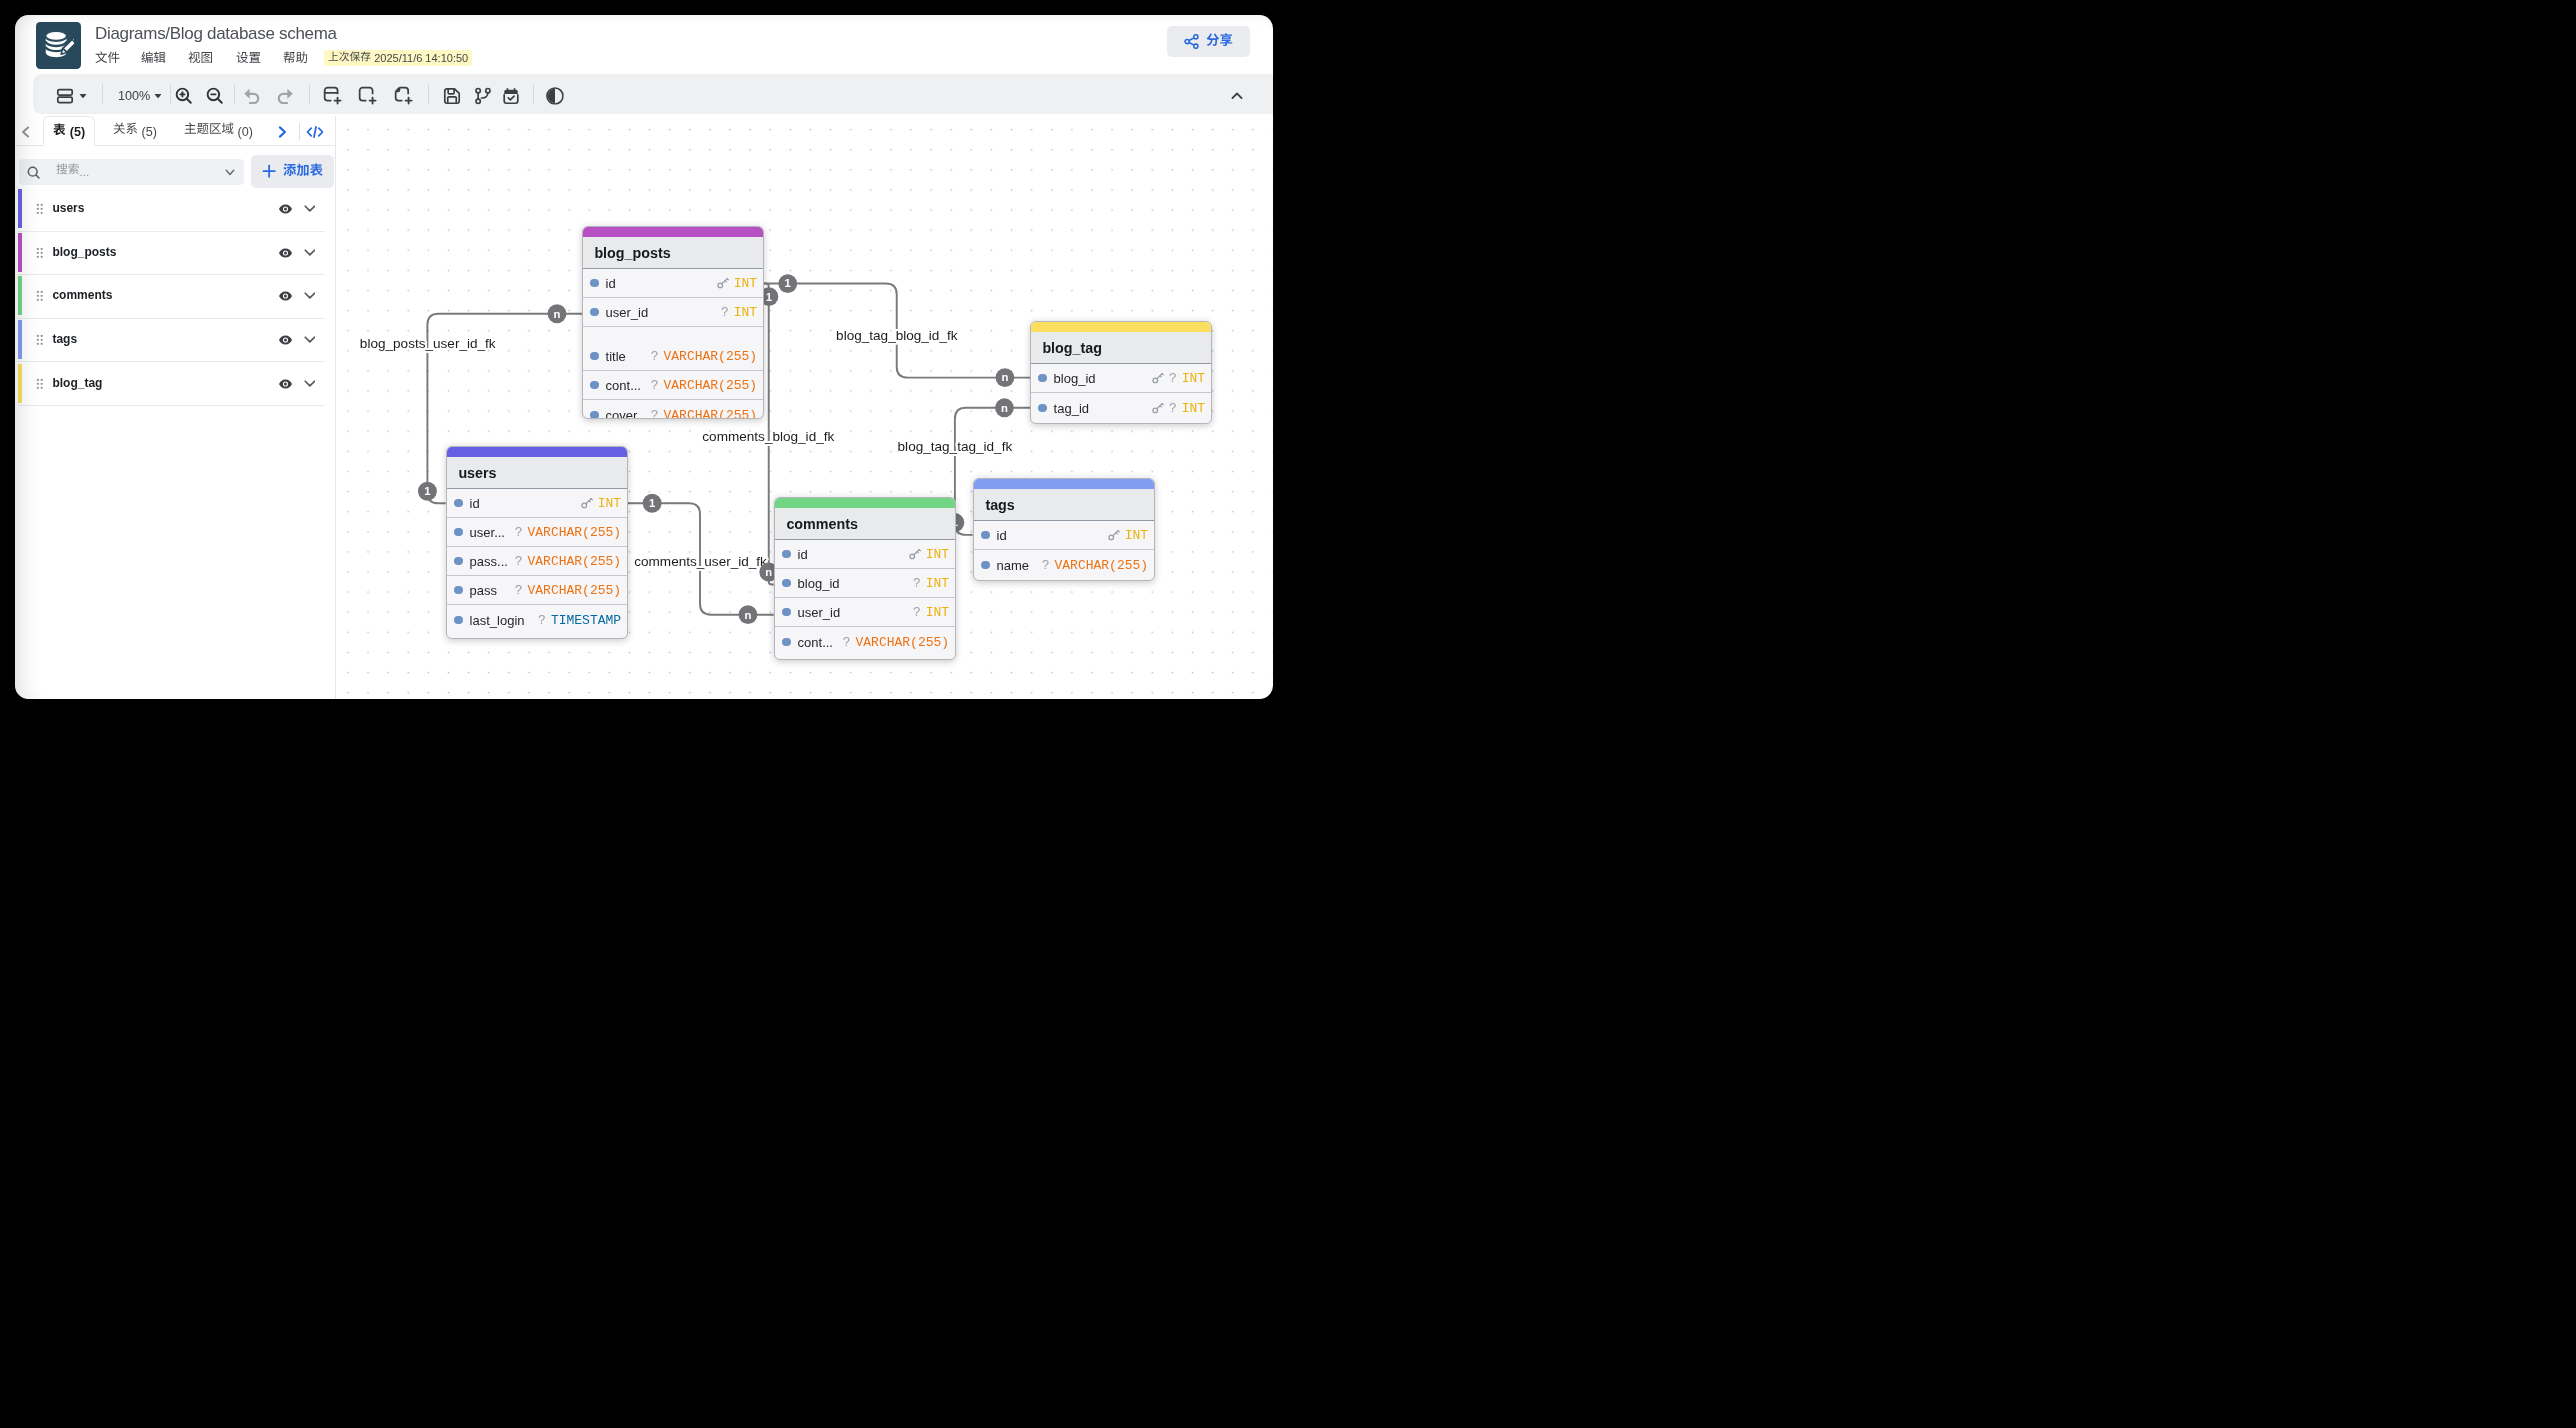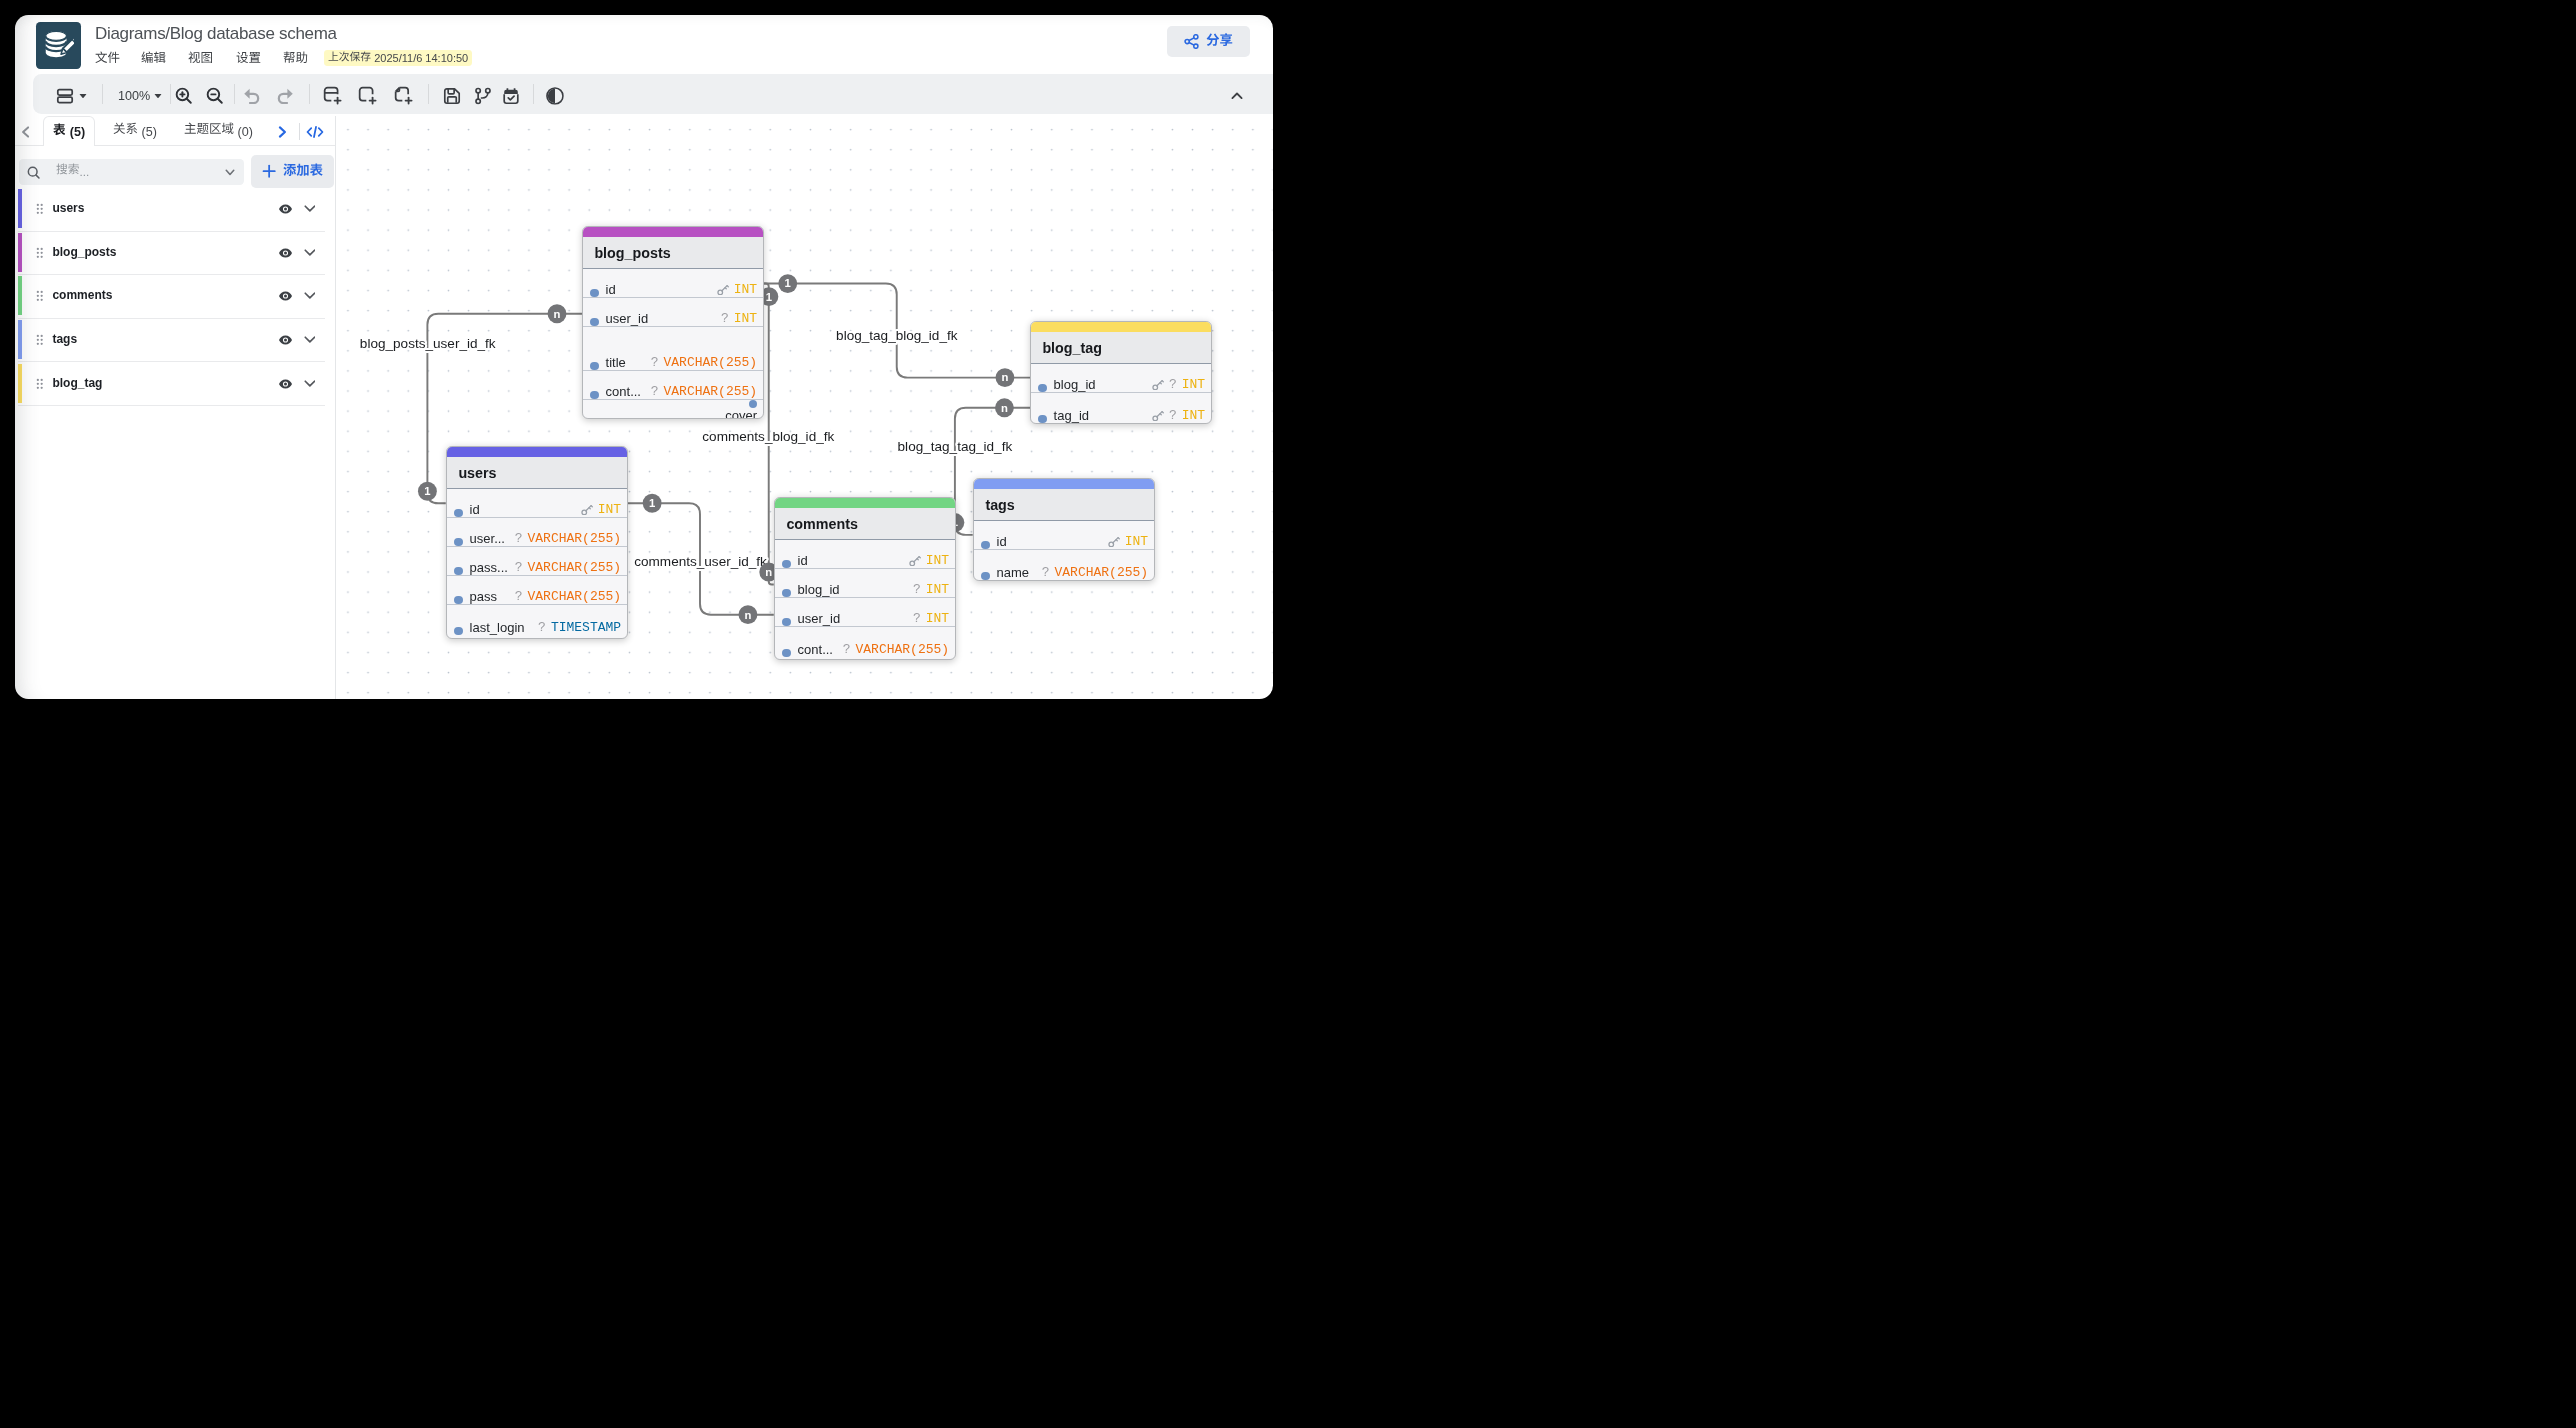--- a/index.html
+++ b/index.html
@@ -27,21 +27,21 @@
 .tname { position:absolute; left:34px; top:12px; font-size:12px; font-weight:bold; color:#1c1f24; }
 .teye { position:absolute; left:261px; top:14.7px; line-height:0; }
 .tchev { position:absolute; left:286px; top:16.4px; line-height:0; }
 .tsep { position:absolute; left:3.4px; width:307px; height:0.8px; background:#e9eaec; }
 .vdiv { position:absolute; left:320px; top:101px; width:0.8px; height:583px; background:#e4e6e8; }
 .canvas { position:absolute; left:321px; top:100px; width:937px; height:584px; }
 .rels { position:absolute; left:0; top:0; }
 .card { position:absolute; background:#f6f6f8; border:0.8px solid #b4b6b9; border-radius:5.9px; box-shadow:0 1.7px 7.5px rgba(0,0,0,.2); overflow:hidden; }
 .strip { height:10px; }
 .cname { height:32px; background:#e9eaec; border-bottom:0.8px solid #909aa7; font-size:14.3px; font-weight:bold; color:#17191d; padding-left:11.4px; display:flex; align-items:center; }
-.frow { position:relative; display:flex; align-items:flex-end; padding:0 5.9px 0 7.2px; }
+.frow { position:relative; display:flex; align-items:center; padding:0 5.9px 0 7.2px; }
 .fdot { width:8.4px; height:8.4px; border-radius:50%; background:#6d92c5; flex:none; }
 .fn { font-size:13px; color:#24272b; margin-left:7px; }
 .fright { margin-left:auto; display:flex; align-items:center; gap:5px; line-height:0; }
 .ki { line-height:0; }
 .qm { font-family:"Liberation Mono",monospace; font-size:13px; color:#9e9ea2; line-height:normal; }
 .ft { font-family:"Liberation Mono",monospace; font-size:13px; line-height:normal; }
 </style></head><body>
 <div class="win">
   <div class="logo">
       <svg width="32" height="32" viewBox="0 0 34 34" fill="none" style="">
@@ -277,21 +277,21 @@
         </span>
       </div>
       <div class="frow" style="height:29px;border-bottom:0.8px solid #c3c8d0;">
         <span class="fdot"></span>
         <span class="fn">cont...</span>
         <span class="fright">
           <span class="qm">?</span>
           <span class="ft" style="color:#ee7112">VARCHAR(255)</span>
         </span>
       </div>
-      <div class="frow" style="height:30px;flex-direction:column;">
+      <div class="frow" style="height:30px;">
         <span class="fdot"></span>
         <span class="fn">cover</span>
         <span class="fright">
           <span class="qm">?</span>
           <span class="ft" style="color:#ee7112">VARCHAR(255)</span>
         </span>
       </div>
     </div>
     <div class="card" style="left:431px;top:431px;width:182px;height:193px">
       <div class="strip" style="background:#6661e4"></div>

